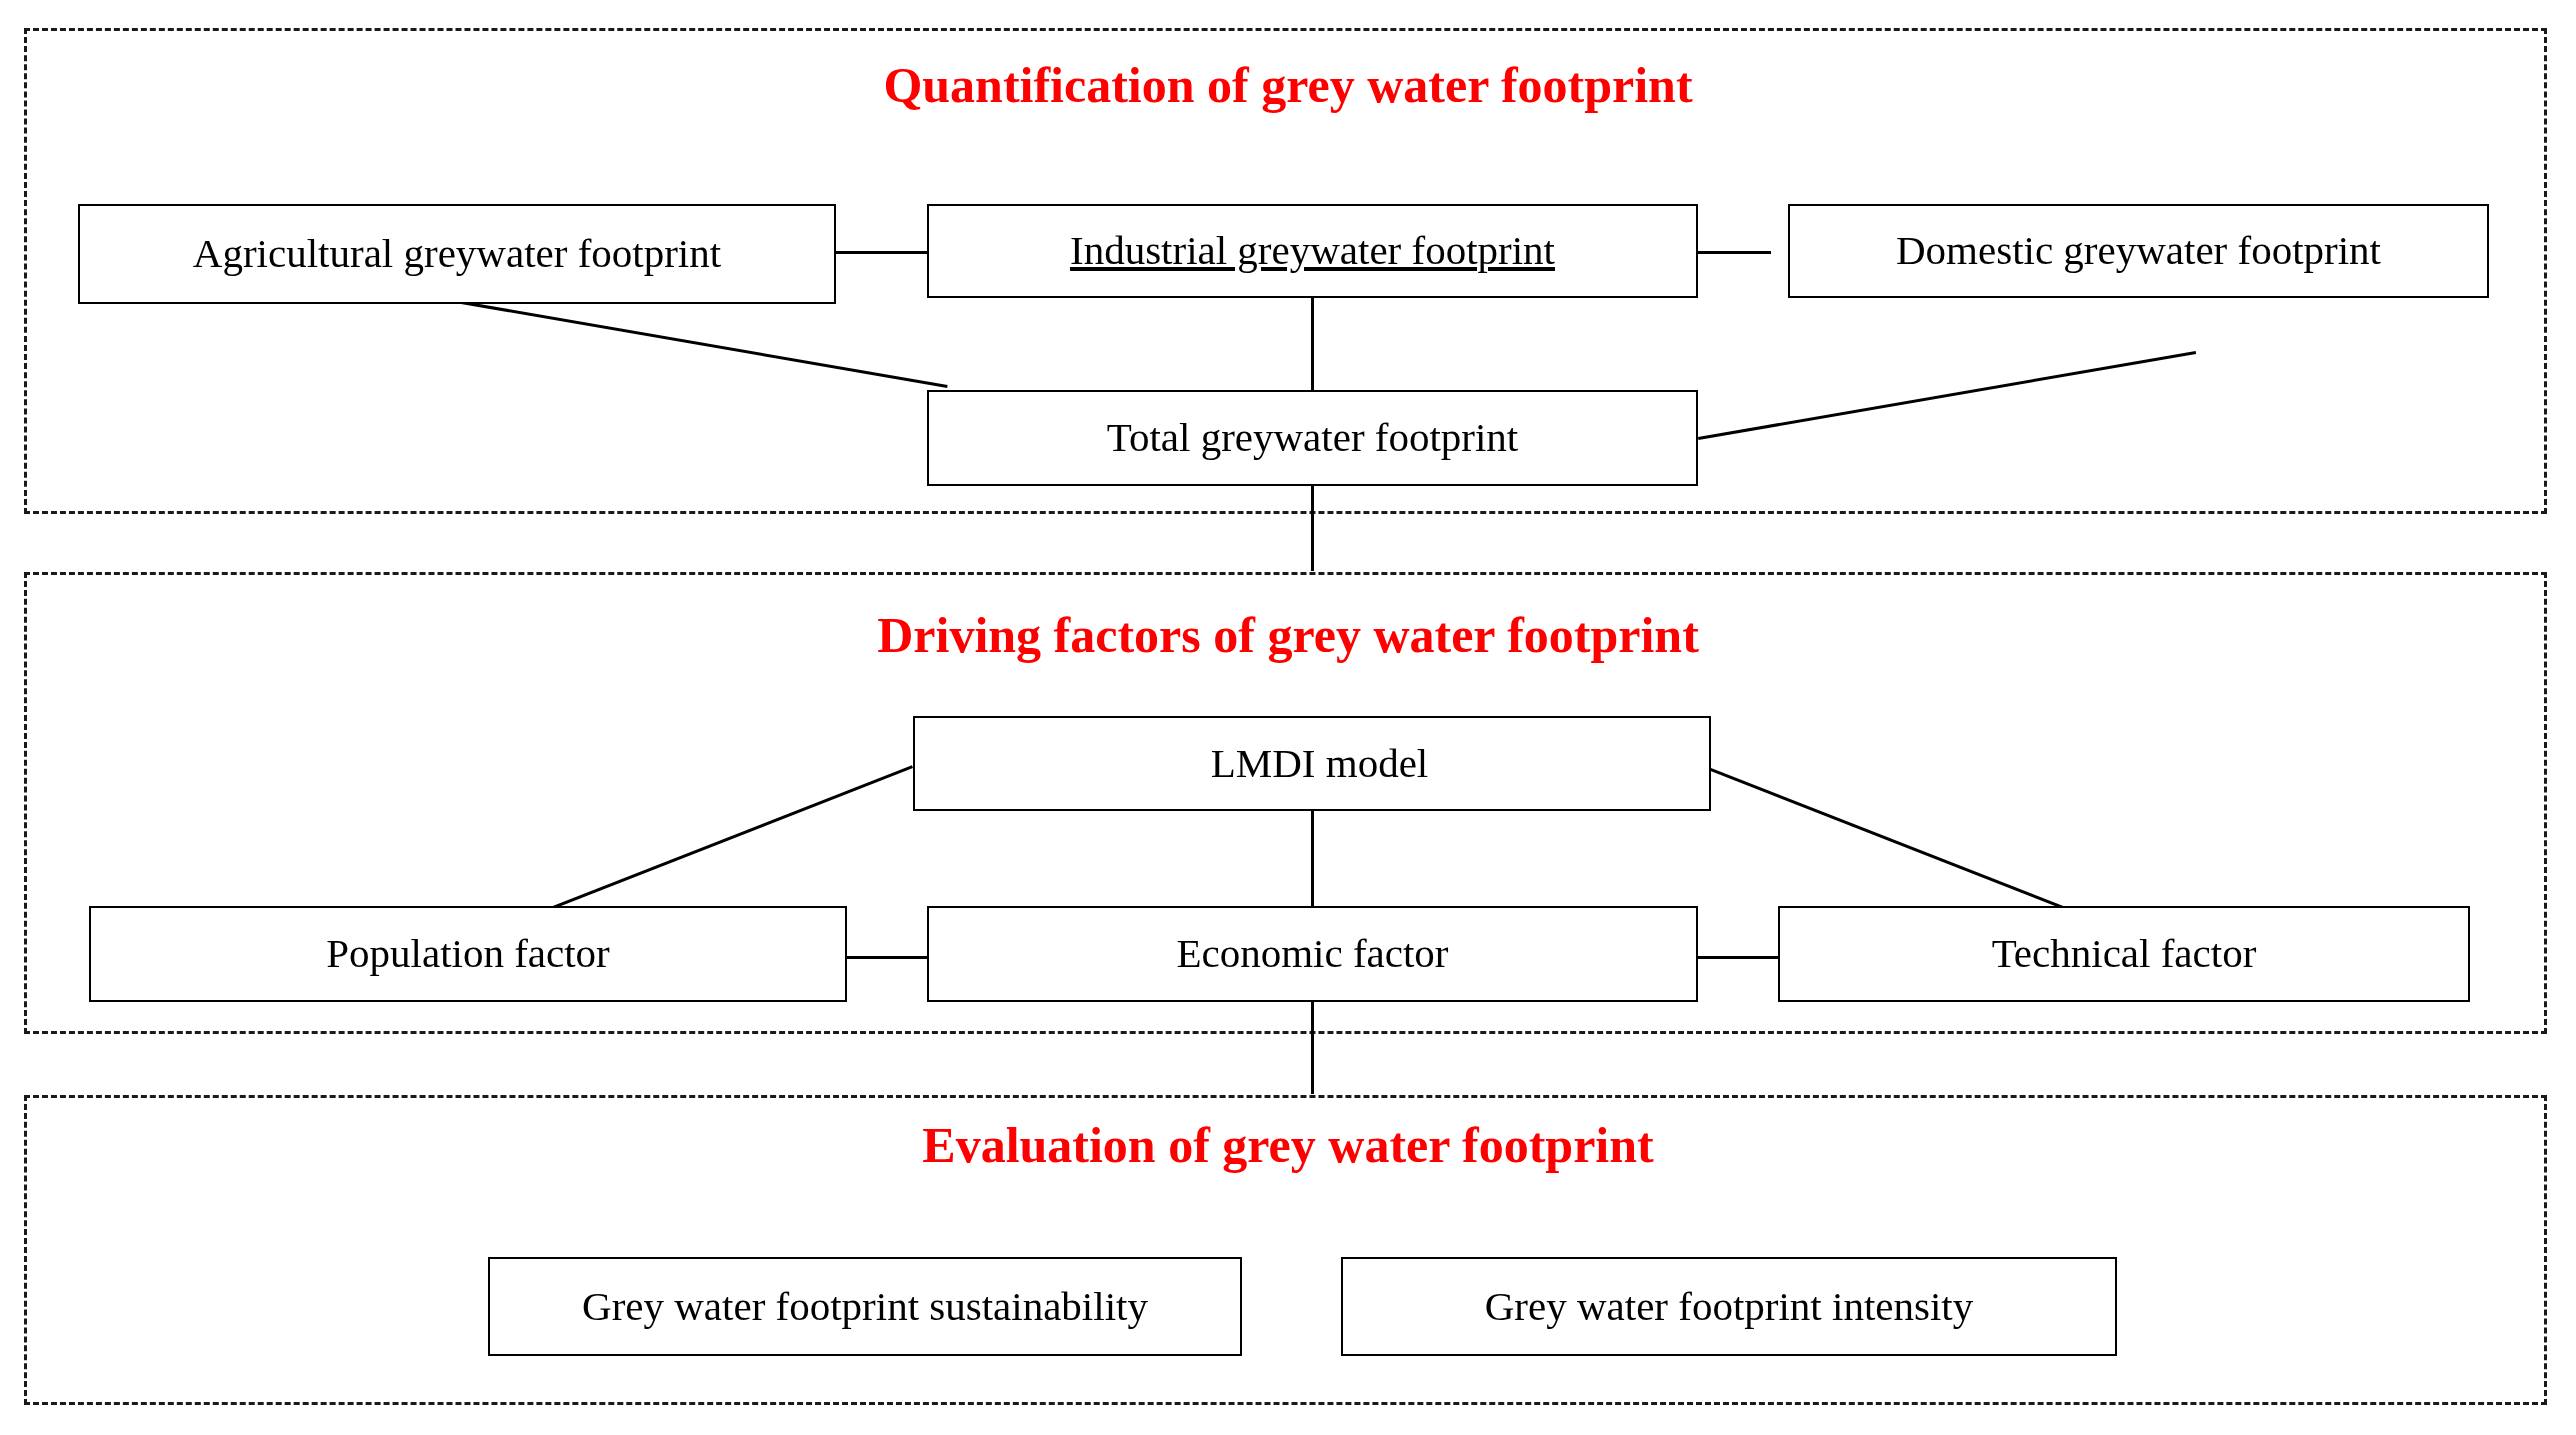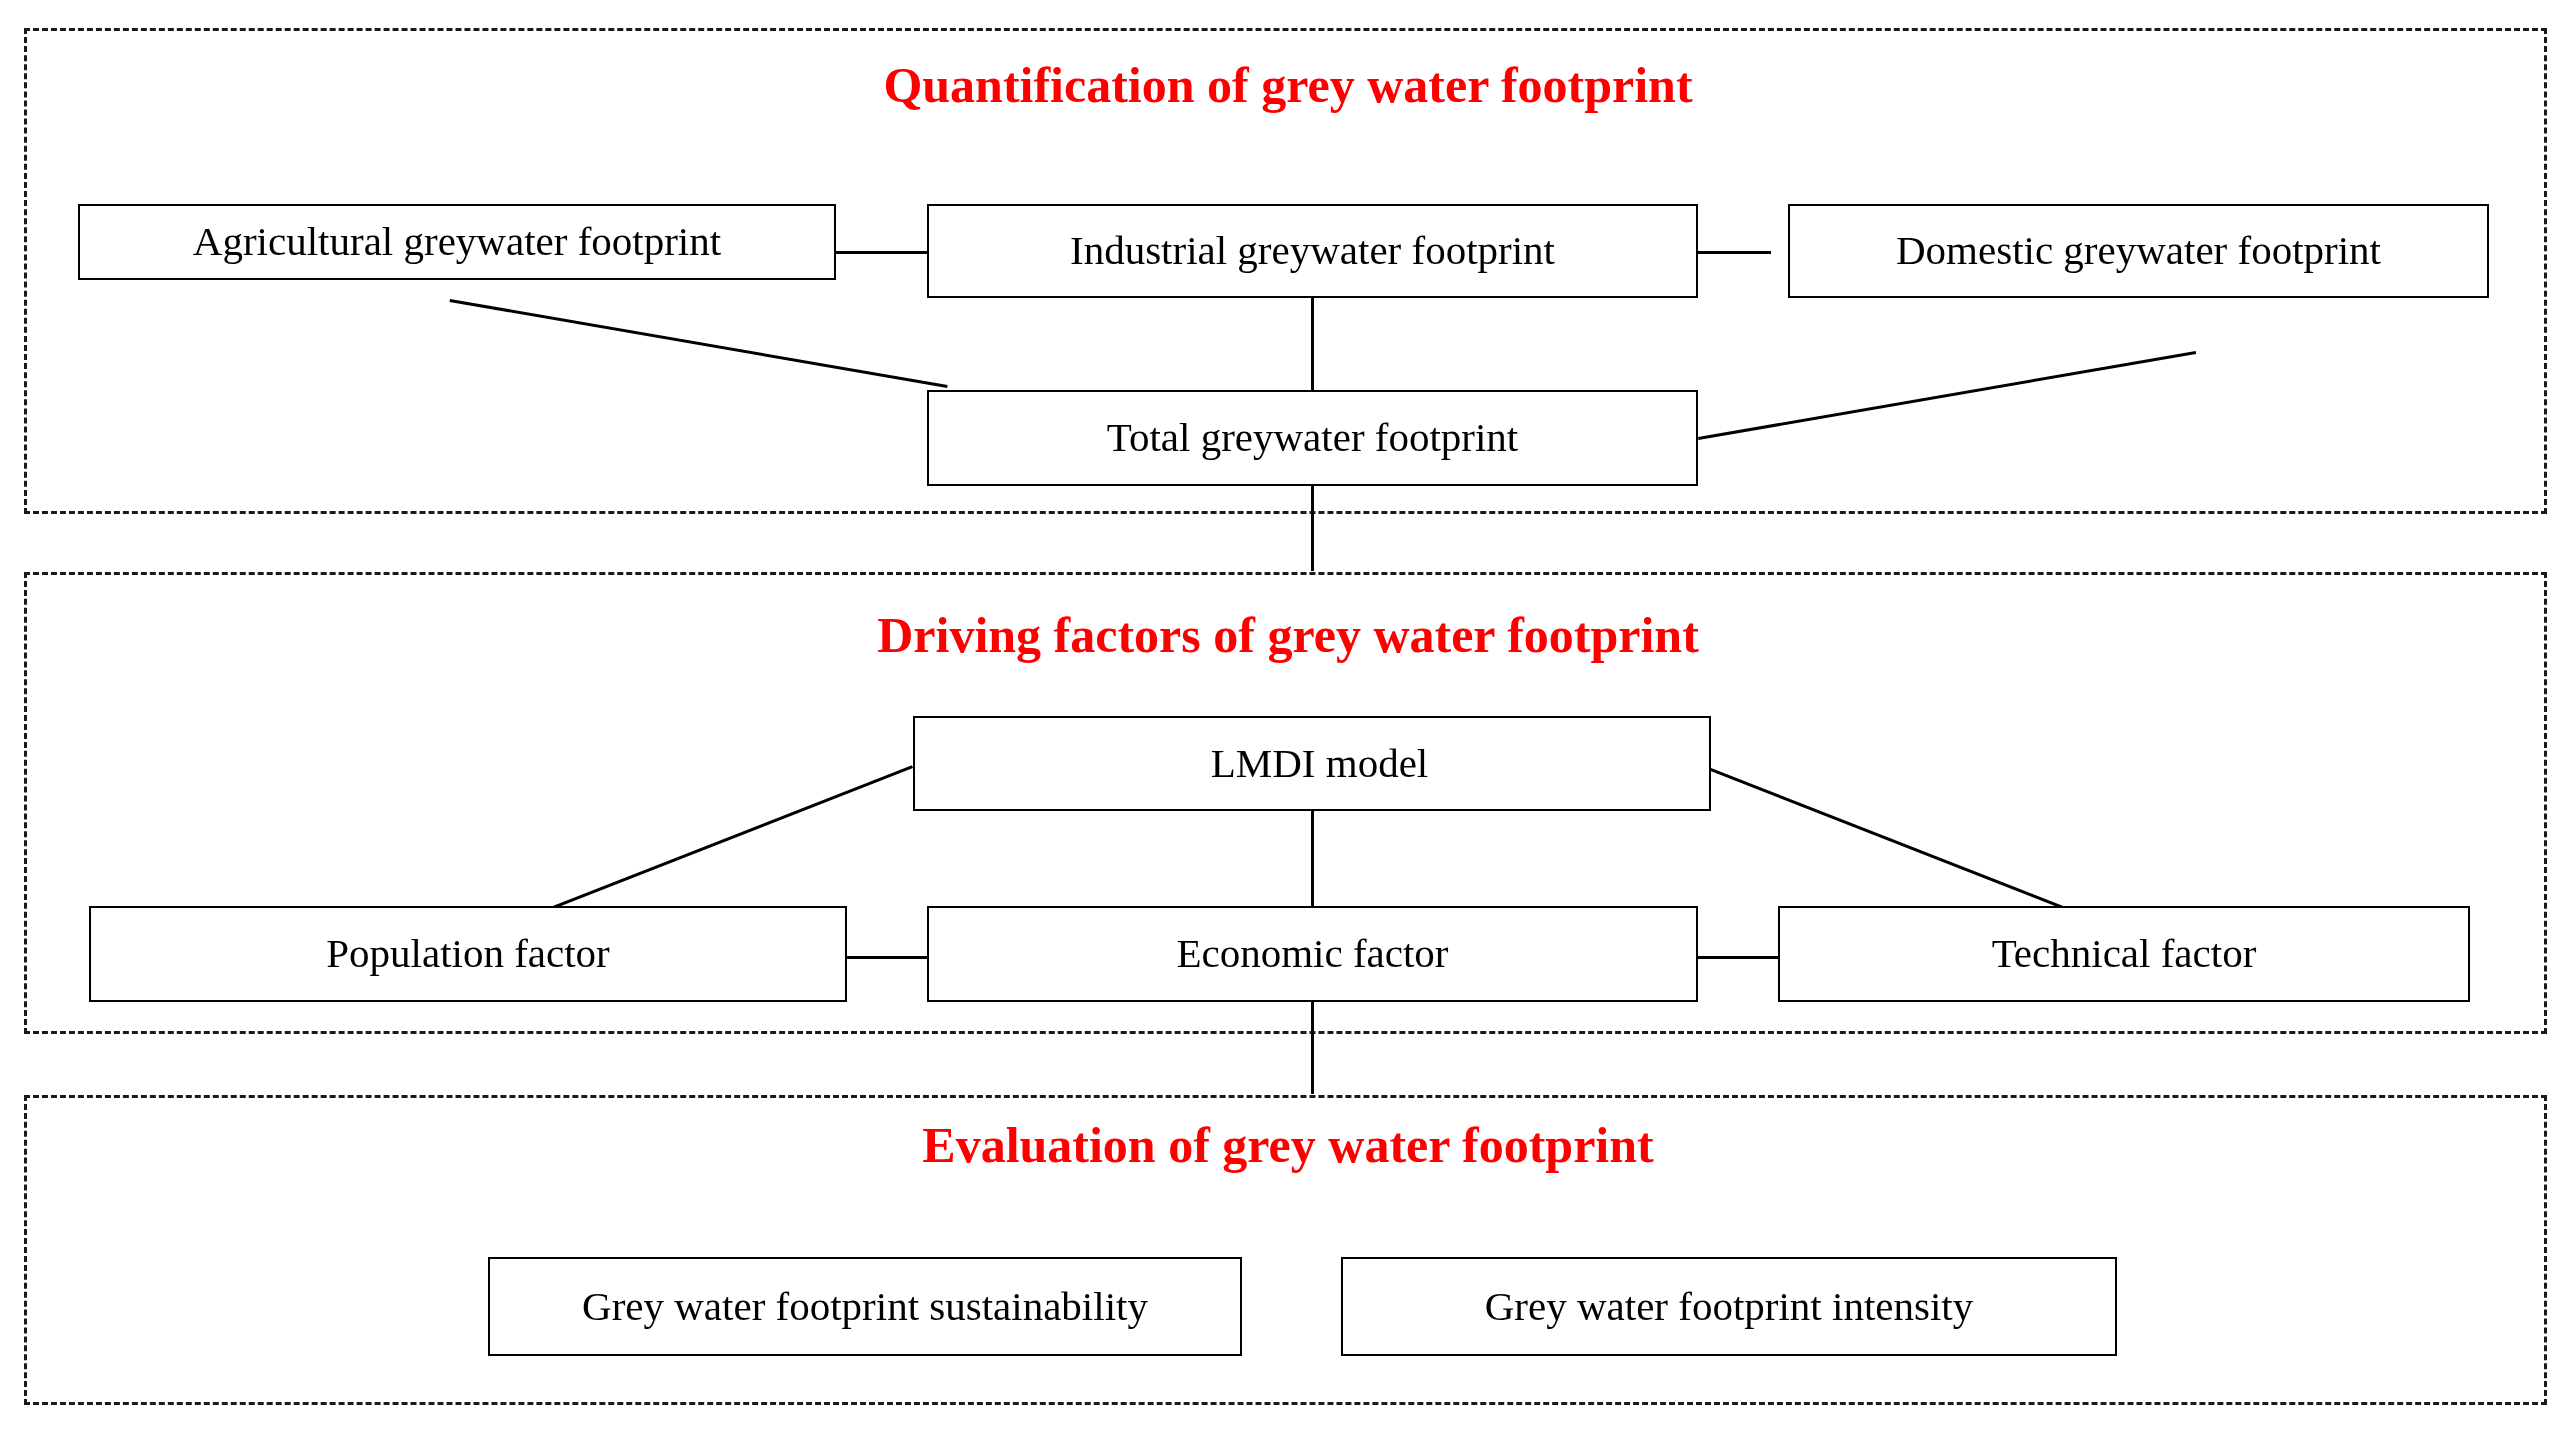--- a/index.html
+++ b/index.html
@@ -75,23 +75,23 @@
 
   <div class="edge edge-h" style="left:834px; top:251px; width:96px;"></div>
   <div class="edge edge-h" style="left:1696px; top:251px; width:75px;"></div>
 
   <div class="edge edge-v" style="left:1311px; top:297px; width:2.7px; height:96px;"></div>
 
   <div class="diag" style="left:450px; top:299px; width:505px; transform:rotate(9.8deg);"></div>
 
   <div class="diag" style="left:1698px; top:437px; width:505px; transform:rotate(-9.8deg);"></div>
 
-  <div class="node" style="left:78px; top:204px; width:758px; height:76px;">Agricultural greywater footprint</div>
+  <div class="node" style="left:78px; top:204px; width:758px; height:100px;">Agricultural greywater footprint</div>
 
-  <div class="node" style="left:927px; top:204px; width:771px; height:94px;">Industrial greywater footprint</div>
+  <div class="node" style="left:927px; top:204px; width:771px; height:94px;text-decoration:underline;">Industrial greywater footprint</div>
 
   <div class="node" style="left:1772px; top:204px; width:701px; height:94px;margin-left:16px;">Domestic greywater footprint</div>
 
   <div class="node" style="left:927px; top:390px; width:771px; height:96px;">Total greywater footprint</div>
 
   <div class="edge edge-v" style="left:1311px; top:484px; width:2.7px; height:87px;"></div>
 
   <div class="panel" style="left:24px; top:572px; width:2523px; height:462px;"></div>
 
   <div class="section-title" style="left:0; top:610px;">Driving factors of grey water footprint</div>

